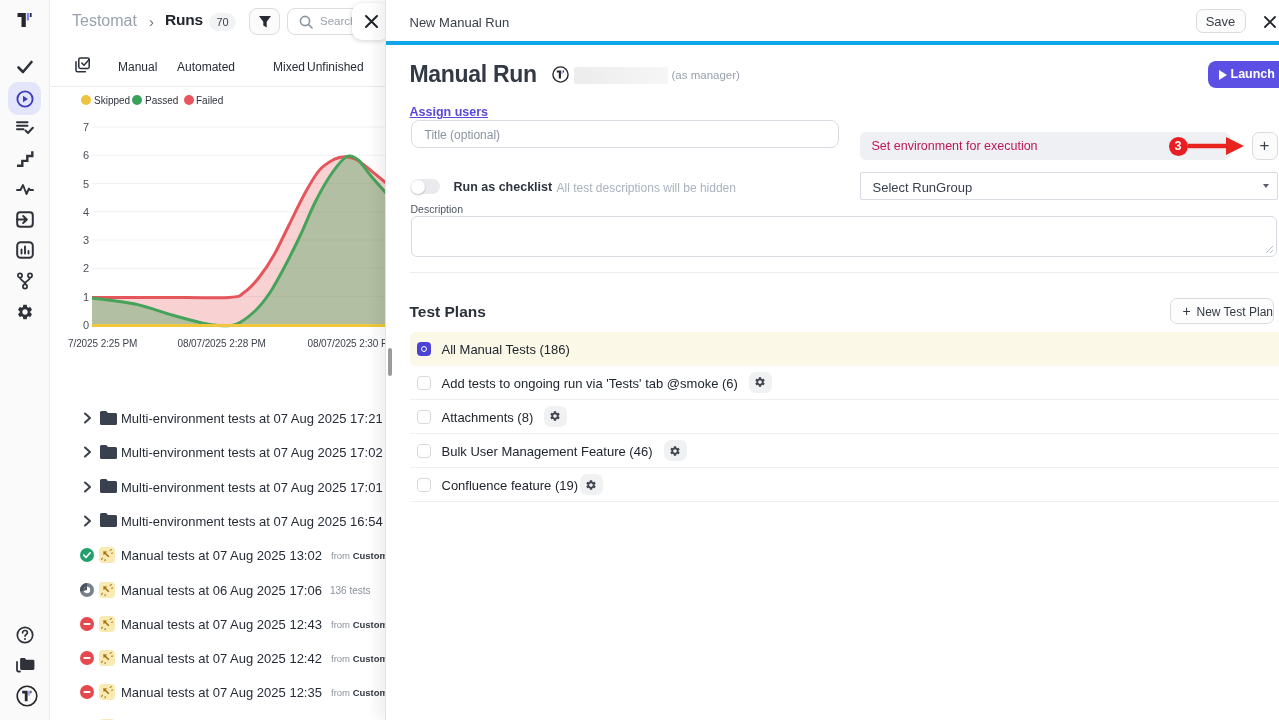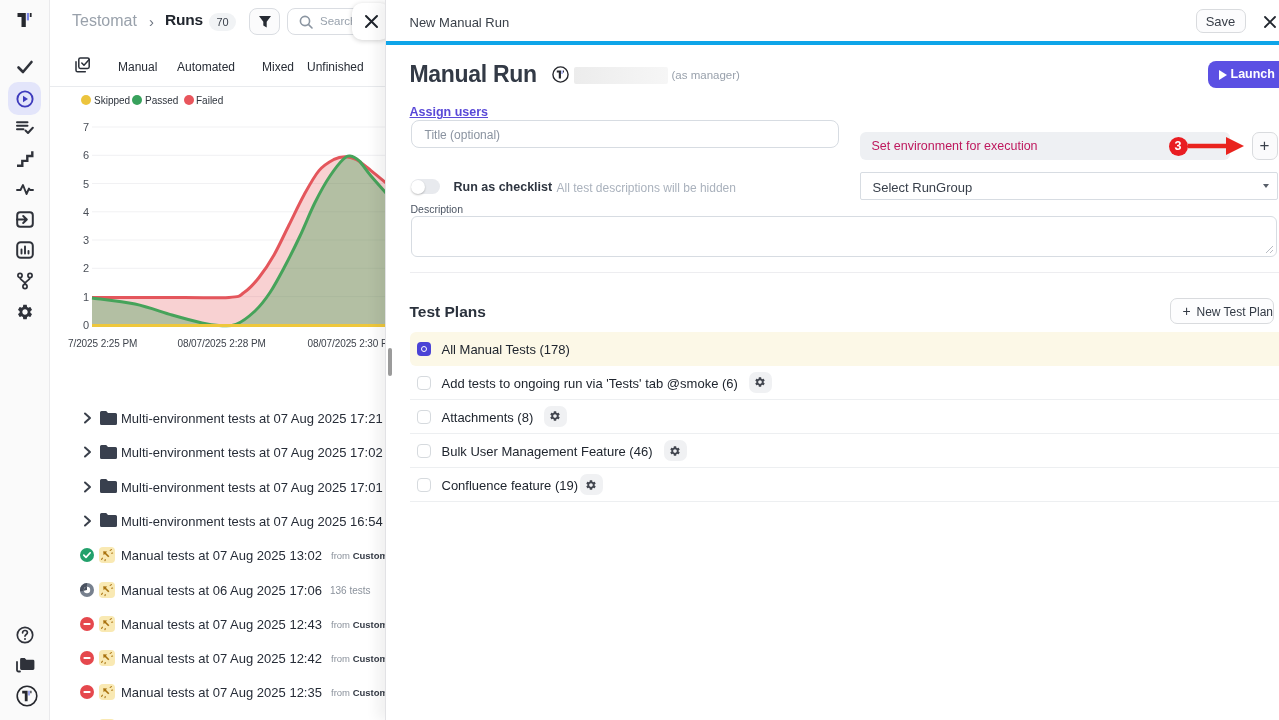--- a/index.html
+++ b/index.html
@@ -168,21 +168,21 @@
     </svg>
   </div>
 
 <svg class="abs" style="left:75px; top:57px;" width="15" height="16" viewBox="0 0 15 16">
     <rect x="3.8" y="1" width="10.4" height="10.4" rx="1.6" fill="none" stroke="#2a2f38" stroke-width="1.5"></rect>
     <path d="M6.8 6 L9 8.2 L14.2 2.6" fill="none" stroke="#2a2f38" stroke-width="1.5" stroke-linecap="round" stroke-linejoin="round"></path>
     <path d="M1 4.8 V13.2 A1.6 1.6 0 0 0 2.6 14.8 H10.3" fill="none" stroke="#2a2f38" stroke-width="1.5" stroke-linecap="round"></path>
   </svg>
 <div class="tab" style="left:118px;">Manual</div>
 <div class="tab" style="left:177px;">Automated</div>
-<div class="tab" style="left:262px;">Mixed</div>
+<div class="tab" style="left:273px;">Mixed</div>
 <div class="tab" style="left:307px;">Unfinished</div>
 <div class="tabline"></div>
 
 <div class="dot" style="left:81px; background:#ecc43d;"></div>
 <div class="leg" style="left:94px;">Skipped</div>
 <div class="dot" style="left:132px; background:#38a15c;"></div>
 <div class="leg" style="left:145px;">Passed</div>
 <div class="dot" style="left:184px; background:#e8555c;"></div>
 <div class="leg" style="left:196px;">Failed</div>
 
@@ -396,21 +396,21 @@
     </div>
 <div class="divider"></div>
 <div class="tp-title">Test Plans</div>
 <div class="btn-ntp">
       <span class="pl">+</span>
       <span>New Test Plan</span>
     </div>
 <div id="tprows">
 <div class="tprow" style="top:331.5px; background:#fcf8e7; border-radius:6px 0 0 6px;">
         <div class="cbc"></div>
-        <div class="lab">All Manual Tests (178)</div>
+        <div class="lab">All Manual Tests (186)</div>
       </div>
 <div class="tprow" style="top:365.7px; border-bottom:1px solid #edeff1;">
         <div class="cb"></div>
         <div class="lab">Add tests to ongoing run via 'Tests' tab @smoke (6)</div>
         <div class="gearpill" style="left:339px;">
           <svg class="abs" style="left:5.5px; top:4.5px;" width="12" height="12" viewBox="0 0 24 24">
             <path fill="#41454e" d="M19.14 12.94c.04-.3.06-.61.06-.94 0-.32-.02-.64-.07-.94l2.03-1.58c.18-.14.23-.41.12-.61l-1.92-3.32c-.12-.22-.37-.29-.59-.22l-2.39.96c-.5-.38-1.03-.7-1.62-.94l-.36-2.54c-.04-.24-.24-.41-.48-.41h-3.84c-.24 0-.43.17-.47.41l-.36 2.54c-.59.24-1.13.57-1.62.94l-2.39-.96c-.22-.08-.47 0-.59.22L2.74 8.87c-.12.21-.08.47.12.61l2.03 1.58c-.05.3-.09.63-.09.94s.02.64.07.94l-2.03 1.58c-.18.14-.23.41-.12.61l1.92 3.32c.12.22.37.29.59.22l2.39-.96c.5.38 1.03.7 1.62.94l.36 2.54c.05.24.24.41.48.41h3.84c.24 0 .44-.17.47-.41l.36-2.54c.59-.24 1.13-.56 1.62-.94l2.39.96c.22.08.47 0 .59-.22l1.92-3.32c.12-.22.07-.47-.12-.61l-2.01-1.58zM12 15.6c-1.98 0-3.6-1.62-3.6-3.6s1.62-3.6 3.6-3.6 3.6 1.62 3.6 3.6-1.62 3.6-3.6 3.6z" fill-rule="evenodd"></path>
           </svg>
         </div>
       </div>

